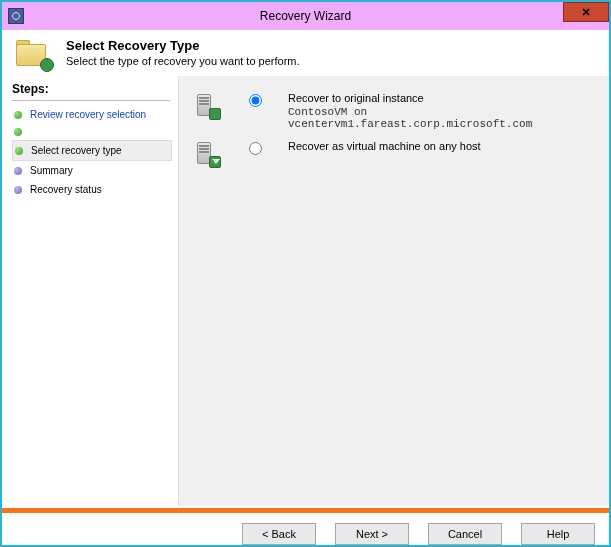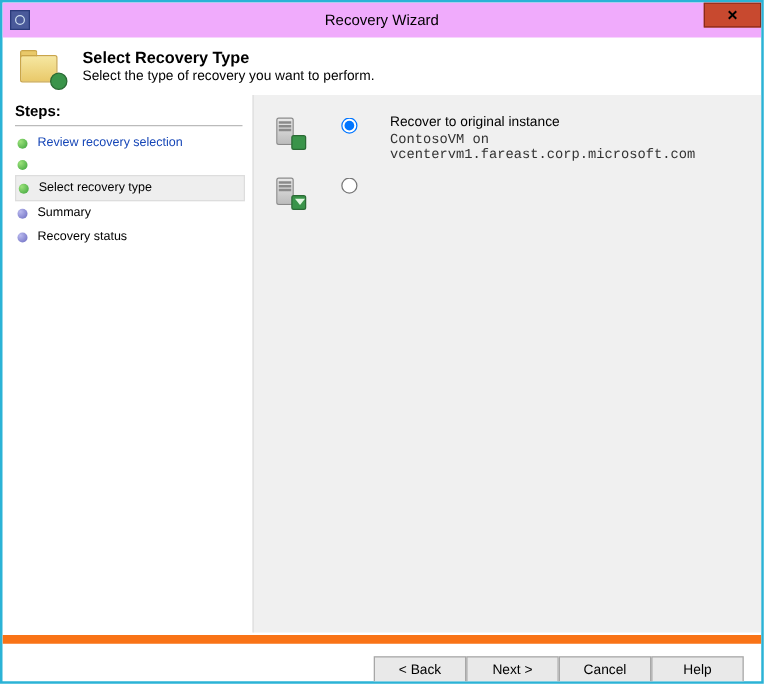--- a/index.html
+++ b/index.html
@@ -94,21 +94,21 @@
     margin: 0 0 2px 0;
     font-size: 13px;
     font-weight: bold;
   }
   .header-text p { margin: 0; font-size: 11px; }
   .body {
     display: flex;
     height: 430px;
   }
   .steps {
-    width: 200px;
+    width: 176px;
     padding: 6px 0 0 10px;
   }
   .steps-title {
     font-weight: bold;
     font-size: 12px;
     border-bottom: 1px solid #bbb;
     padding-bottom: 4px;
     margin-bottom: 4px;
     margin-right: 8px;
   }
@@ -179,23 +179,23 @@
     border-top: 5px solid #dff5df;
   }
   .opt-radio {
     margin: 2px 6px 0 0;
   }
   .opt-text .lbl { font-size: 11px; }
   .opt-text .sub { font-size: 11px; color: #333; margin-top: 2px; font-family: Liberation Mono, monospace; }
   .button-row {
     display: flex;
     justify-content: flex-end;
-    gap: 0;
+    gap: 19px;
     padding: 10px 14px 0 0;
-    border-top: 7px solid #f97316;
+    border-top: 5px solid #f97316;
     margin-top: 2px;
   }
   .btn {
     min-width: 74px;
     height: 22px;
     background: #e9e9e9;
     border: 1px solid #a7a7a7;
     font-size: 11px;
     font-family: inherit;
     cursor: pointer;
@@ -267,20 +267,23 @@
       </div>
     </div>
 
     <div class="opt-row">
       <div class="opt-icon">
         <div class="server-box"></div>
           <div class="server-lines"></div>
           <div class="server-badge arrow"></div>
       </div>
       <input type="radio" name="rt" class="opt-radio" style="">
+      <div class="opt-text">
+        <div class="lbl">Recover as virtual machine on any host</div>
+      </div>
     </div>
 
   </div>
 </div>
 
 <div class="button-row">
   <button class="btn"><span>&lt; Back</span></button>
   <button class="btn"><span>Next &gt;</span></button>
   <button class="btn"><span>Cancel</span></button>
   <button class="btn"><span>Help</span></button>

